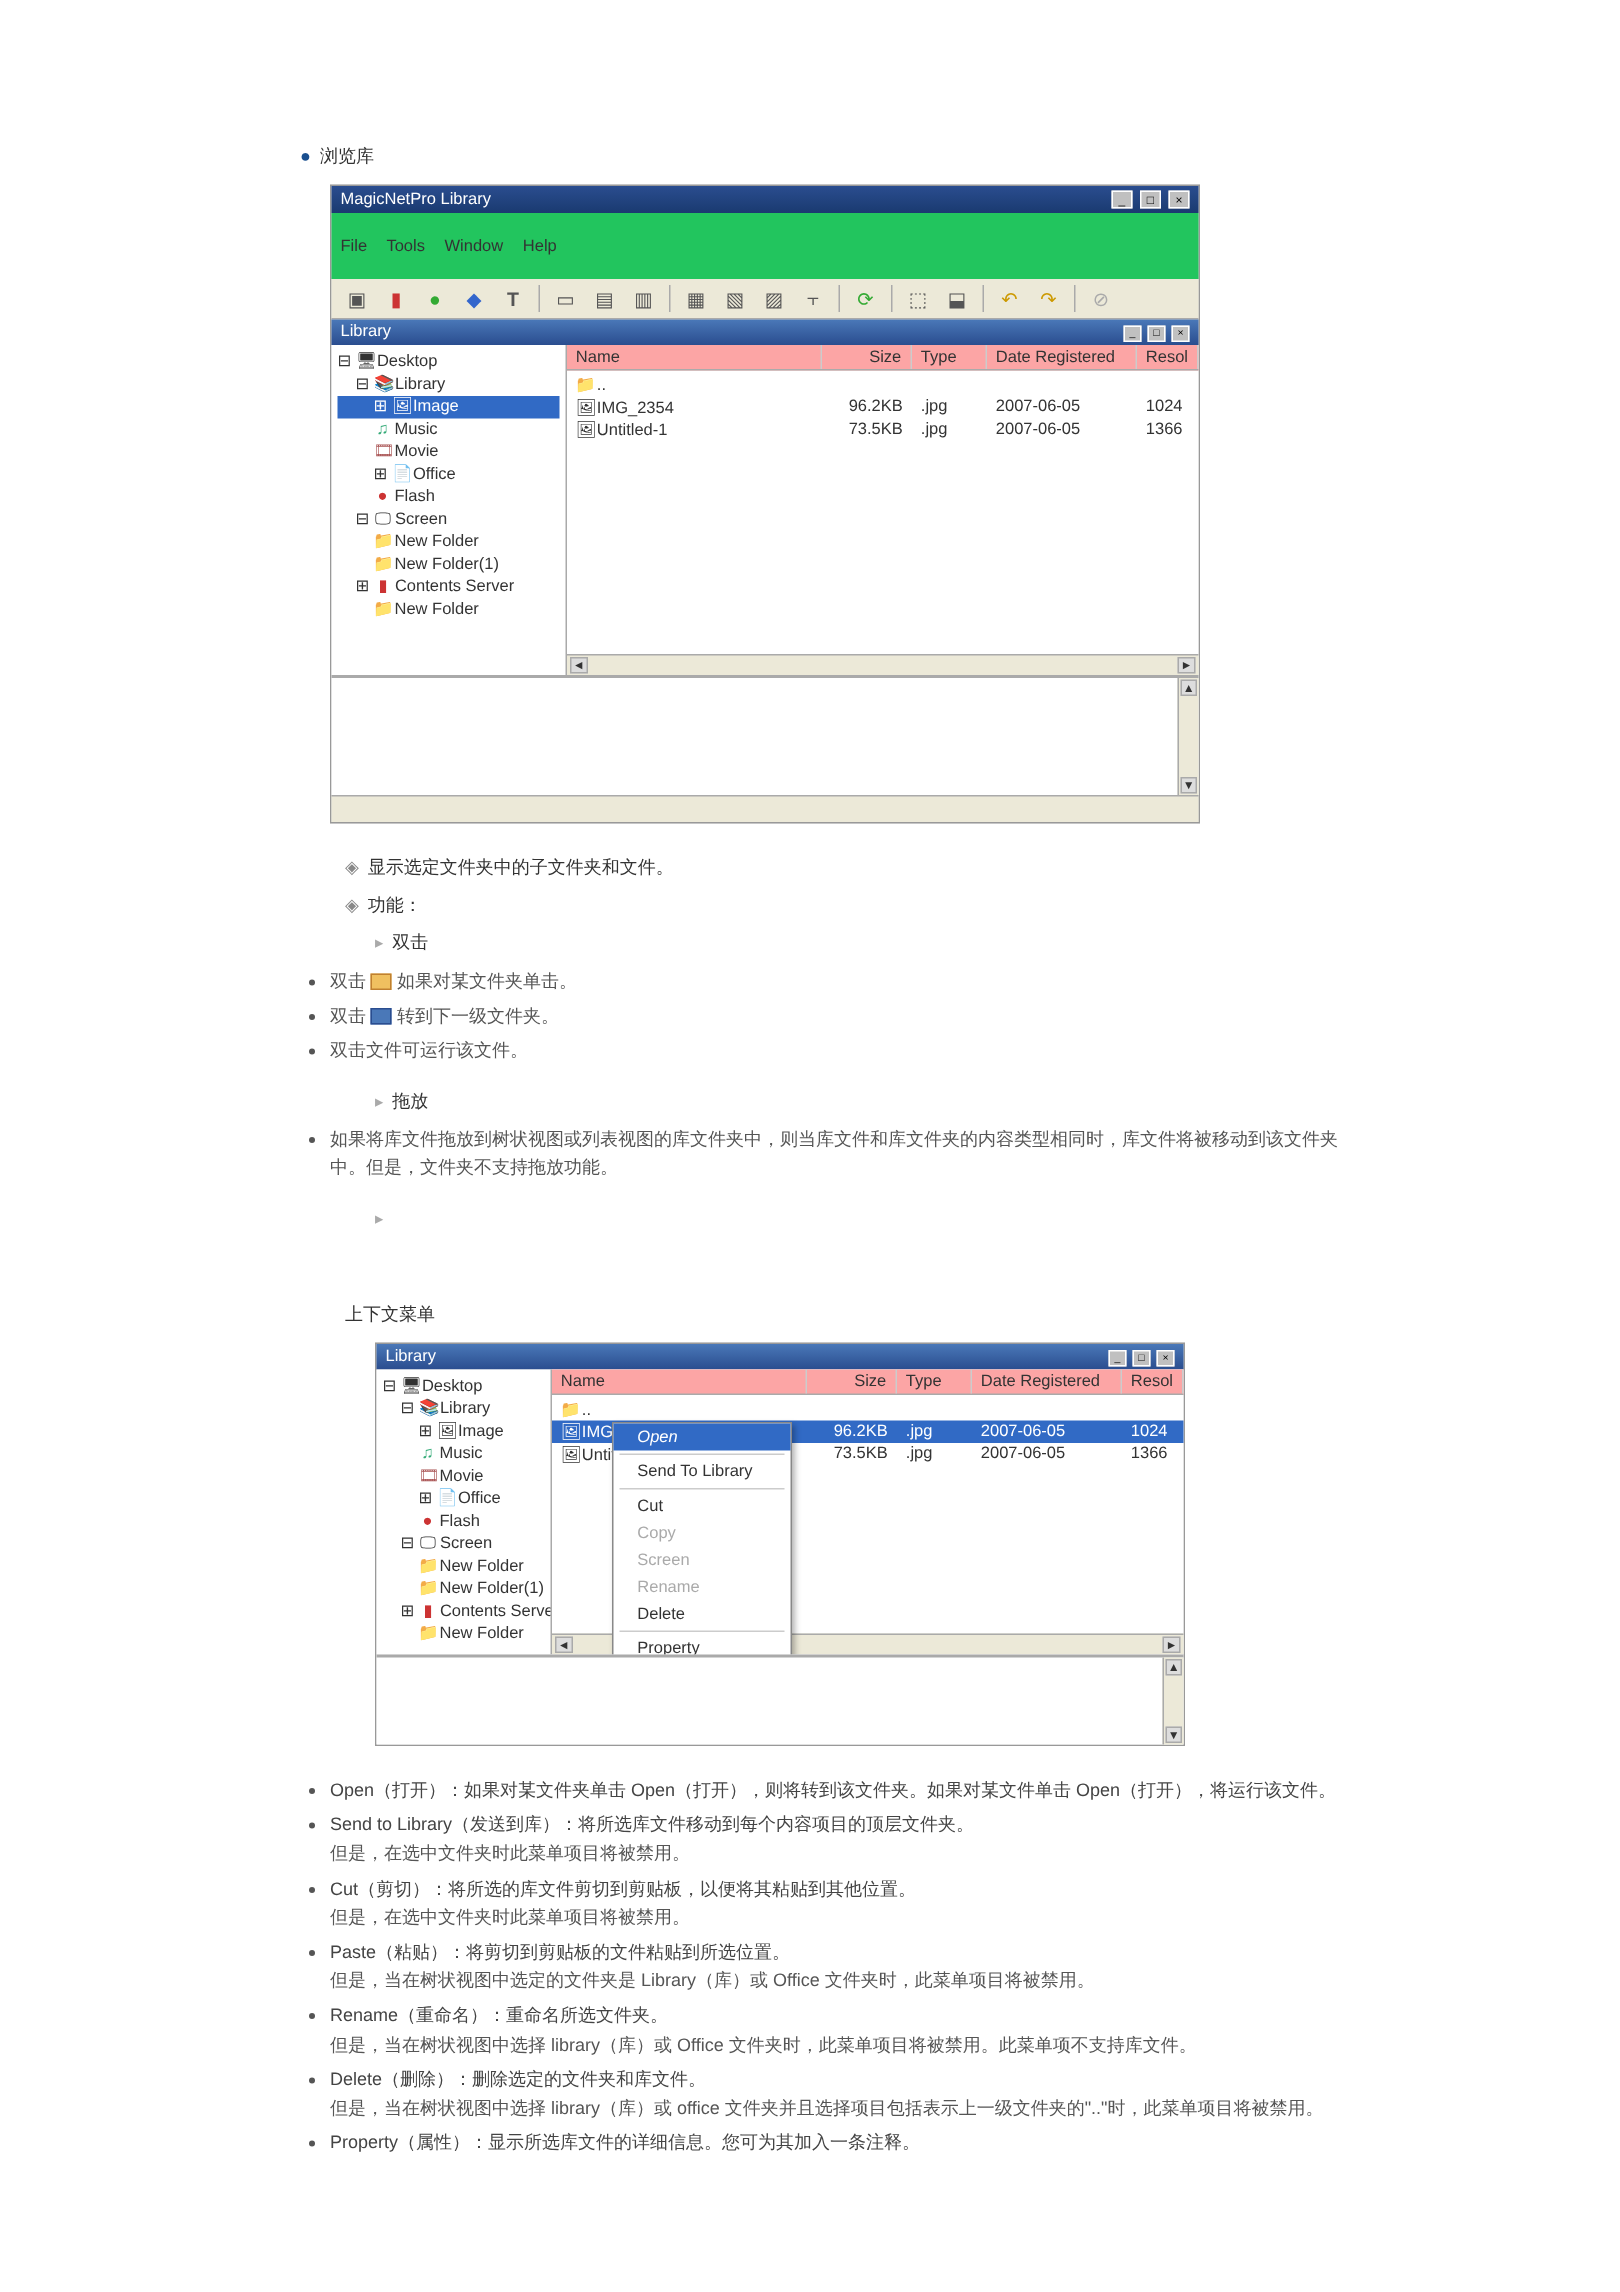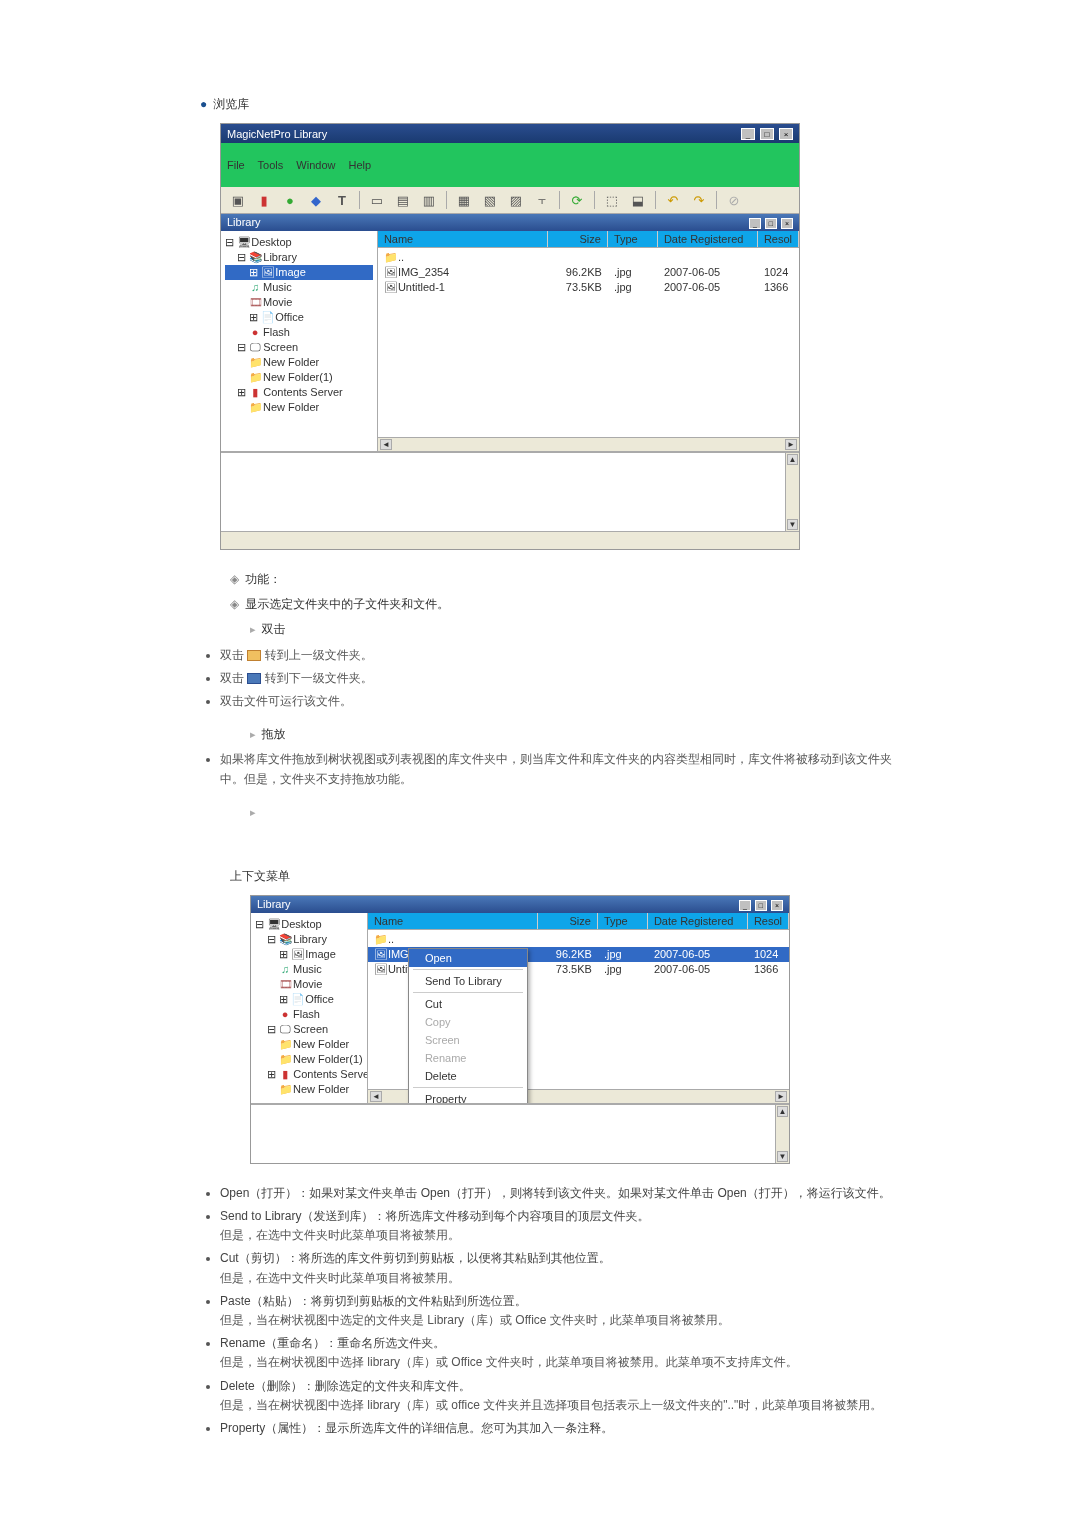--- a/index.html
+++ b/index.html
@@ -89,21 +89,21 @@
     padding: 4px; overflow: hidden;
     color: #333;
   }
   .tree-pane .tnode { white-space: nowrap; line-height: 15px; }
   .tree-pane .ind1 { padding-left: 12px; }
   .tree-pane .ind2 { padding-left: 24px; }
   .tree-pane .sel { background: #316ac5; color: #fff; }
   .fi { display: inline-block; width: 12px; text-align: center; margin-right: 2px; }
   .list-pane { flex: 1; display: flex; flex-direction: column; }
   .list-head {
-    display: flex; background: #0ea5e9; border-bottom: 1px solid #aaa;
+    display: flex; background: #fca5a5; border-bottom: 1px solid #aaa;
   }
   .list-head div {
     padding: 2px 6px; border-right: 1px solid #ccc; color: #333;
   }
   .col-name { width: 170px; }
   .col-size { width: 60px; text-align: right; }
   .col-type { width: 50px; }
   .col-date { width: 100px; }
   .col-res { flex: 1; }
   .list-rows { flex: 1; padding: 2px 0; position: relative; }
@@ -124,21 +124,21 @@
   }
   .bottom-pane .scroll-v .sbtn { height: 11px; background: #ddd; border: 1px solid #aaa; font-size: 8px; text-align: center; }
   .statusbar { height: 18px; background: #ece9d8; border-top: 1px solid #aaa; }
   .context-menu {
     position: absolute; left: 40px; top: 18px;
     background: #fff; border: 1px solid #888;
     box-shadow: 2px 2px 4px rgba(0,0,0,0.3);
     width: 120px;
   }
   .context-menu .mi { padding: 3px 16px; border-bottom: 0; }
-  .context-menu .mi.sel { background: #316ac5; color: #fff; }
+  .context-menu .mi.sel { background: #316ac5; color: #fff; font-style: italic; }
   .context-menu .mi.dis { color: #aaa; }
   .context-menu .msep { height: 1px; background: #ccc; margin: 2px 4px; }
 
   .folder-icon-up { color: #e8a23a; }
   .folder-icon { color: #e8a23a; }
 
   .desc-list { margin: 14px 0 0 30px; }
   .desc-list > div { margin-bottom: 6px; line-height: 1.6; }
   .sub-bullets { margin-left: 60px; }
   .sub-bullets2 { margin-left: 40px; }
@@ -274,28 +274,28 @@
     <div class="bottom-pane">
       <div class="scroll-v">
         <span class="sbtn">▲</span>
         <span class="sbtn">▼</span>
       </div>
     </div>
     <div class="statusbar"></div>
   </div>
 
   <div class="desc-list">
+    <div class="diamond">显示选定文件夹中的子文件夹和文件。</div>
     <div class="diamond">功能：</div>
-    <div class="diamond">显示选定文件夹中的子文件夹和文件。</div>
     <div style="margin-left:20px" class="arrow-li">双击</div>
   </div>
 
   <ul class="bullet sub-bullets">
     <li>
-      <span>双击 </span><span class="image-placeholder"></span><span> 转到上一级文件夹。</span>
+      <span>双击 </span><span class="image-placeholder"></span><span> 如果对某文件夹单击。</span>
     </li>
     <li>
       <span>双击 </span><span class="image-placeholder blue"></span><span> 转到下一级文件夹。</span>
     </li>
     <li>双击文件可运行该文件。</li>
   </ul>
 
   <div class="desc-list">
     <div style="margin-left:20px" class="arrow-li">拖放</div>
   </div>

